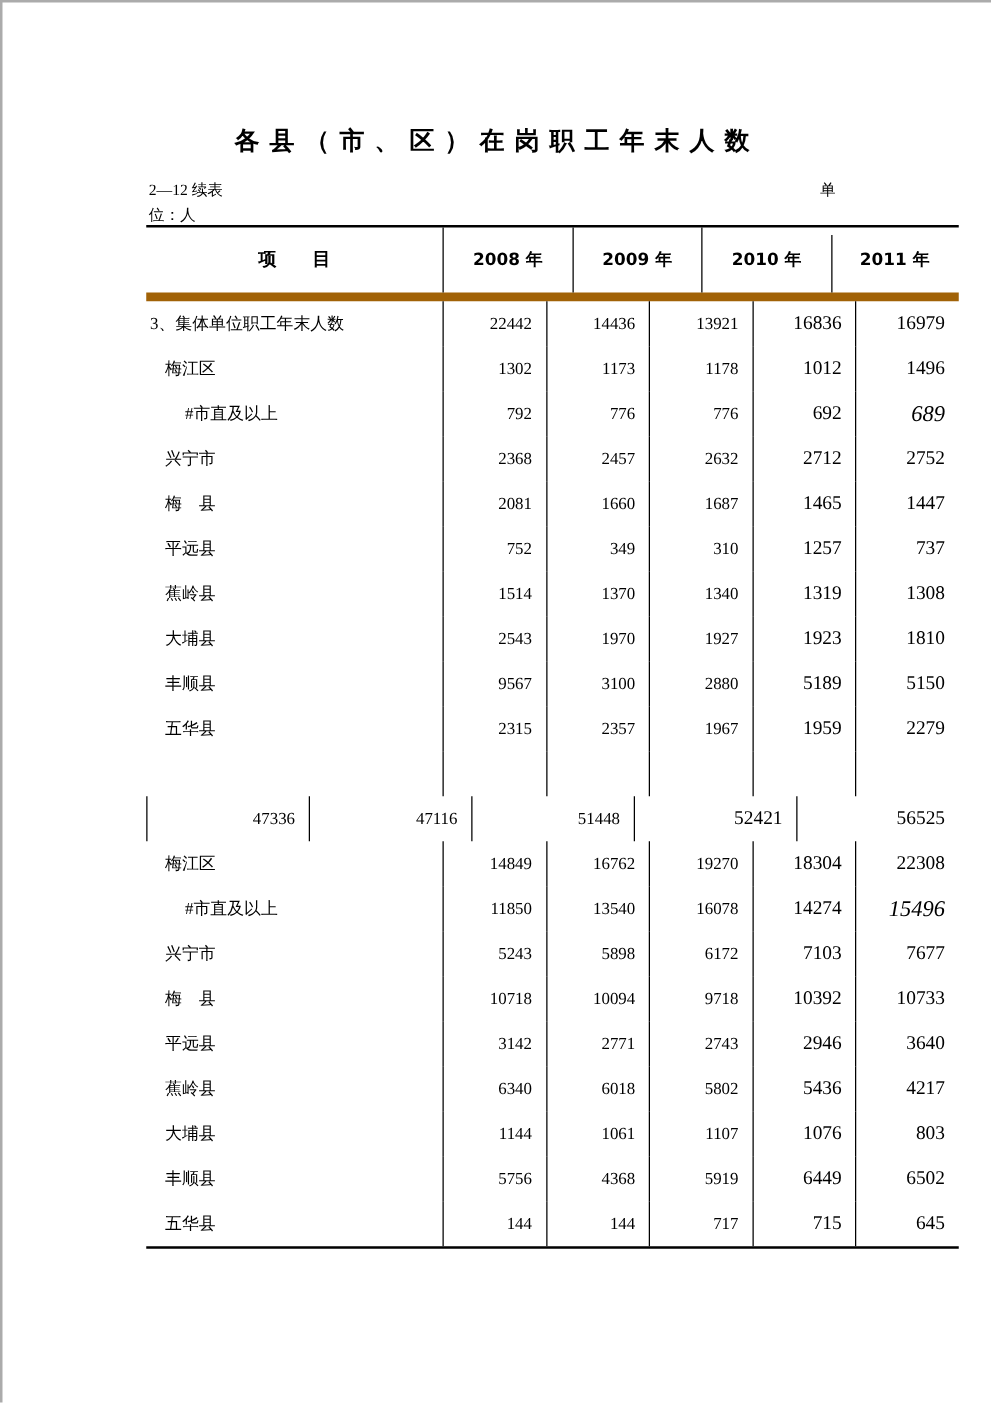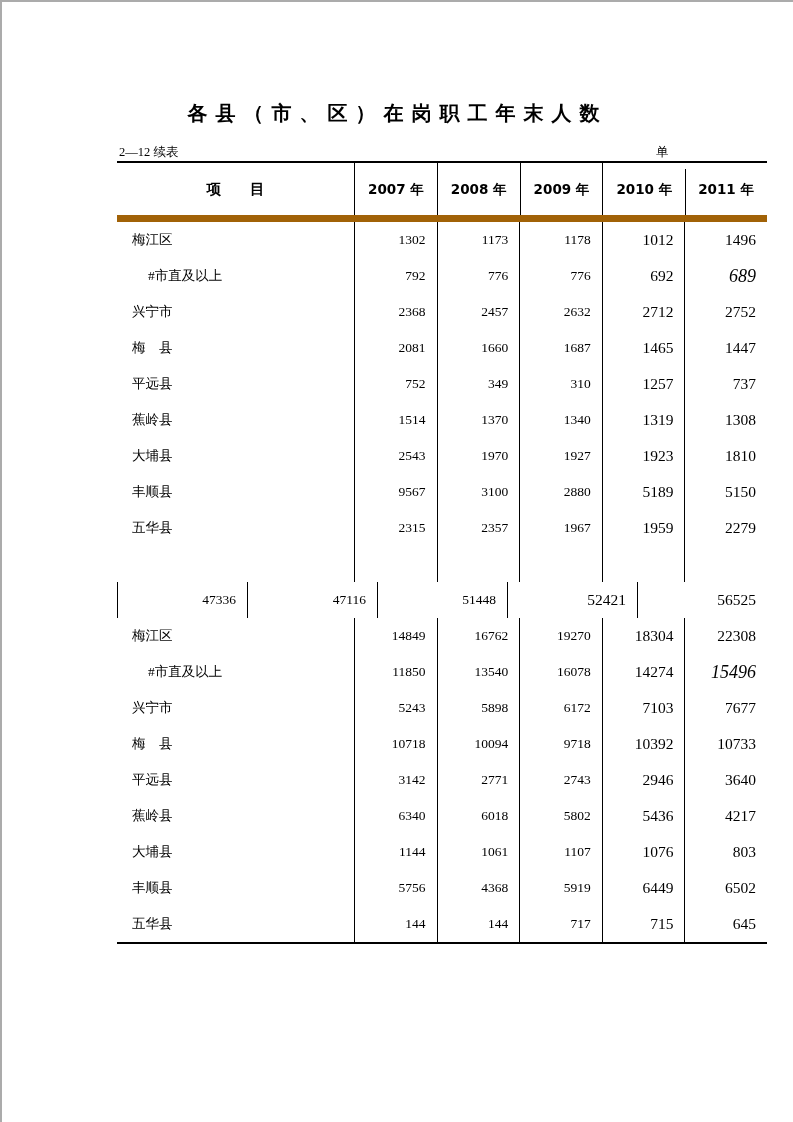--- a/index.html
+++ b/index.html
@@ -90,32 +90,40 @@
 </head>
 <body>
 
 <div>
   <div class="title">各县（市、区）在岗职工年末人数</div>
 
   <div class="meta">
     <span>2—12  续表</span>
     <span class="unit-prefix">单</span>
   </div>
+  <div class="unit2">位：人</div>
 
   <div class="table">
     <div class="thead">
       <div class="cell labelcol">项　　目</div>
-      <div class="cell numcol">2007 年</div>
       <div class="cell numcol">2008 年</div>
       <div class="cell numcol">2009 年</div>
       <div class="cell numcol">2010 年</div>
       <div class="cell numcol last">2011 年</div>
     </div>
     <div id="tbody">
         <div class="row">
+          <div class="cell labelcol ind0">3、集体单位职工年末人数</div>
+          <div class="cell numcol">22442</div>
+          <div class="cell numcol">14436</div>
+          <div class="cell numcol">13921</div>
+          <div class="cell numcol big">16836</div>
+          <div class="cell numcol big">16979</div>
+        </div>
+        <div class="row">
           <div class="cell labelcol ind1">梅江区</div>
           <div class="cell numcol">1302</div>
           <div class="cell numcol">1173</div>
           <div class="cell numcol">1178</div>
           <div class="cell numcol big">1012</div>
           <div class="cell numcol big">1496</div>
         </div>
         <div class="row">
           <div class="cell labelcol ind2">#市直及以上</div>
           <div class="cell numcol">792</div>

